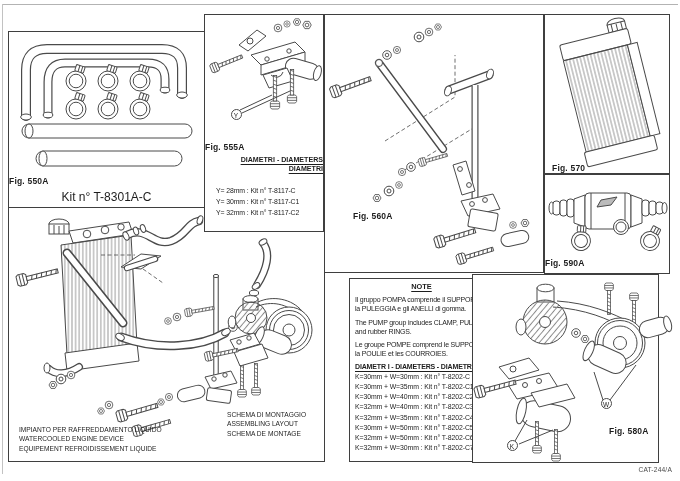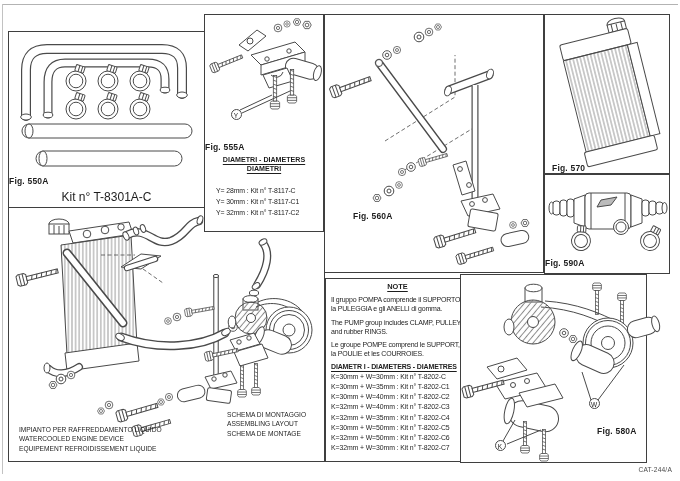--- a/index.html
+++ b/index.html
@@ -6,24 +6,24 @@
   .page{position:relative;width:680px;height:481px;background:#fff;overflow:hidden;
         font-family:"Liberation Sans","DejaVu Sans",sans-serif;color:#1d1d1d;}
   .scanline-top{position:absolute;left:2px;top:4px;width:676px;height:1px;background:#b3b3b3;}
   .scanline-left{position:absolute;left:2px;top:4px;width:1px;height:470px;background:#c2c2c2;}
   .panel{position:absolute;background:#fff;border:1px solid #3f3f3f;box-sizing:border-box;}
   .panel svg{position:absolute;left:0;top:0;}
   .figlabel{position:absolute;font-weight:bold;font-size:8.5px;letter-spacing:.2px;white-space:nowrap;}
   .tcenter{left:0;right:0;}
   .kitline{position:absolute;left:0;right:0;text-align:center;font-size:12px;white-space:nowrap;}
   .u{text-decoration:underline;text-underline-offset:1.5px;}
-  .btitle{position:absolute;left:0;right:0;text-align:center;font-weight:bold;font-size:7.1px;line-height:9px;white-space:nowrap;}
+  .btitle{position:absolute;left:0;right:0;text-align:right;font-weight:bold;font-size:7.1px;line-height:9px;white-space:nowrap;}
   .brows{position:absolute;left:11px;top:171px;}
   .brow{font-size:6.9px;line-height:10.8px;letter-spacing:-.1px;white-space:nowrap;}
-  .notebox{padding:2px 3px 0 5px;}
+  .notebox{padding:2px 3px 0 5px;margin-left:24px;}
   .notetitle{text-align:center;font-weight:bold;font-size:7.4px;margin-top:1px;}
   .notelines{margin-top:4px;}
   .note-line{font-size:7px;line-height:9px;letter-spacing:-.2px;white-space:nowrap;}
   .note-line:nth-child(even){margin-bottom:4.5px;}
   .dtitle{font-weight:bold;font-size:7px;letter-spacing:-.15px;white-space:nowrap;margin:1px 0 2px 0;}
   .krow{font-size:6.9px;line-height:10.25px;letter-spacing:-.1px;white-space:nowrap;}
   .callout{position:absolute;width:11px;height:11px;border:1px solid #4a4a4a;border-radius:50%;
            font-size:6.5px;line-height:11px;text-align:center;background:#fff;box-sizing:border-box;}
   .caps{transform:scaleX(.85);transform-origin:left top;}
   .cap-line{font-size:7.8px;line-height:9.4px;white-space:nowrap;}
@@ -351,21 +351,21 @@
         <div class="krow">K=30mm + W=35mm : Kit n° T-8202-C1</div>
         <div class="krow">K=30mm + W=40mm : Kit n° T-8202-C2</div>
         <div class="krow">K=32mm + W=40mm : Kit n° T-8202-C3</div>
         <div class="krow">K=32mm + W=35mm : Kit n° T-8202-C4</div>
         <div class="krow">K=30mm + W=50mm : Kit n° T-8202-C5</div>
         <div class="krow">K=32mm + W=50mm : Kit n° T-8202-C6</div>
         <div class="krow">K=32mm + W=30mm : Kit n° T-8202-C7</div>
       </div>
   </div>
 
-  <div class="panel" style="left:460px;top:274px;width:187px;height:189px;">
+  <div class="panel" style="left:472px;top:274px;width:187px;height:189px;">
     <svg viewBox="0 0 202 189" width="202" height="189">
       <use href="#boltdef" transform="translate(136 8) rotate(90) scale(.75)" fill="#fff" stroke="#4a4a4a"></use>
       <use href="#boltdef" transform="translate(161 18) rotate(90) scale(.75)" fill="#fff" stroke="#4a4a4a"></use>
       <path d="M84 26 C115 28 140 38 158 48" stroke="#4a4a4a" stroke-width="1" fill="none"></path>
       <path d="M80 32 C112 34 136 44 153 54" stroke="#4a4a4a" stroke-width="1" fill="none"></path>
       <rect x="64" y="13" width="17" height="14" fill="#fff" stroke="#4a4a4a"></rect>
       <ellipse cx="72.5" cy="13" rx="8.5" ry="3.8" fill="#fff" stroke="#4a4a4a"></ellipse>
       <circle cx="72" cy="47" r="22" fill="url(#finsD)" stroke="#4a4a4a"></circle>
       <circle cx="72" cy="47" r="5.5" fill="#fff" stroke="#4a4a4a"></circle>
       <ellipse cx="48" cy="52" rx="5" ry="8" fill="#fff" stroke="#4a4a4a"></ellipse>

